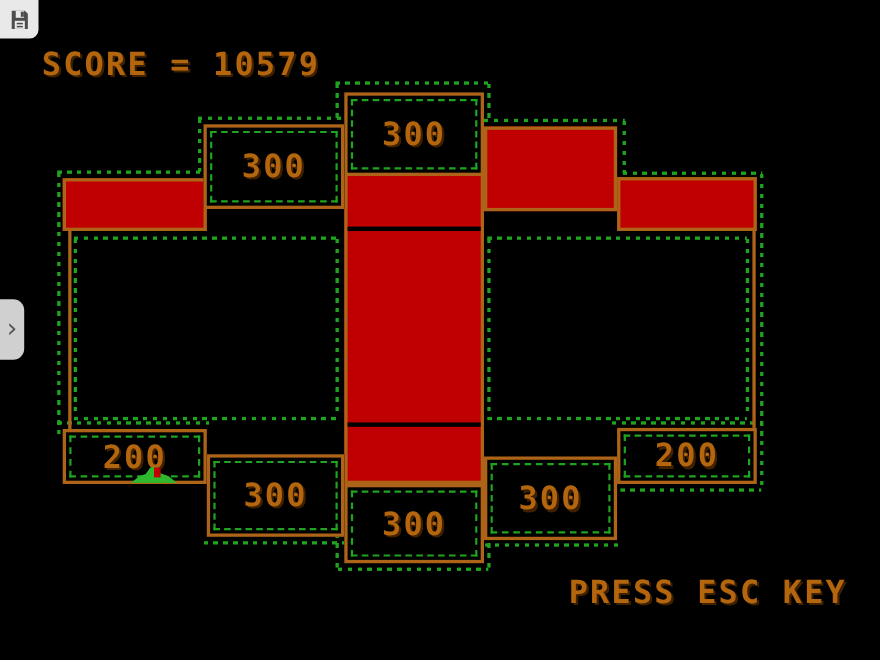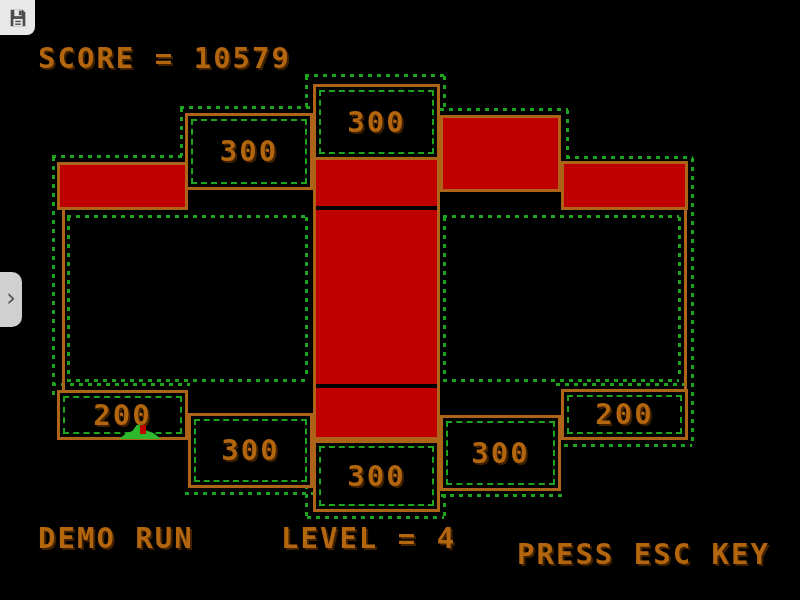--- a/index.html
+++ b/index.html
@@ -68,23 +68,21 @@
     font-family:"DejaVu Sans",sans-serif;font-size:24px;line-height:1;
     color:#555;transform:translateY(-2px);
   }
 </style>
 </head>
 <body>
 
 <div id="stage">
 
   <div class="hudtext" style="left:38px;top:44px">SCORE = 10579</div>
-  <div class="hudtext" style="left:38px;top:524px">DEMO RUN</div>
-  <div class="hudtext" style="left:281px;top:524px">LEVEL = 4</div>
-  <div class="hudtext" style="left:517px;top:540px">PRESS ESC KEY</div>
+  <div class="hudtext" style="left:517px;top:524px">PRESS ESC KEY</div>
 
   <div class="dg h" style="left:305px;top:74px;width:141px"></div>
   <div class="dg v" style="left:305px;top:76px;height:32px"></div>
   <div class="dg v" style="left:443px;top:76px;height:34px"></div>
   <div class="dg h" style="left:180px;top:106px;width:133px"></div>
   <div class="dg v" style="left:180px;top:108px;height:48px"></div>
   <div class="dg h" style="left:52px;top:155px;width:133px"></div>
   <div class="dg v" style="left:52px;top:157px;height:238px"></div>
   <div class="dg h" style="left:52px;top:383px;width:138px"></div>
   <div class="dg h" style="left:431px;top:108px;width:137px"></div>

